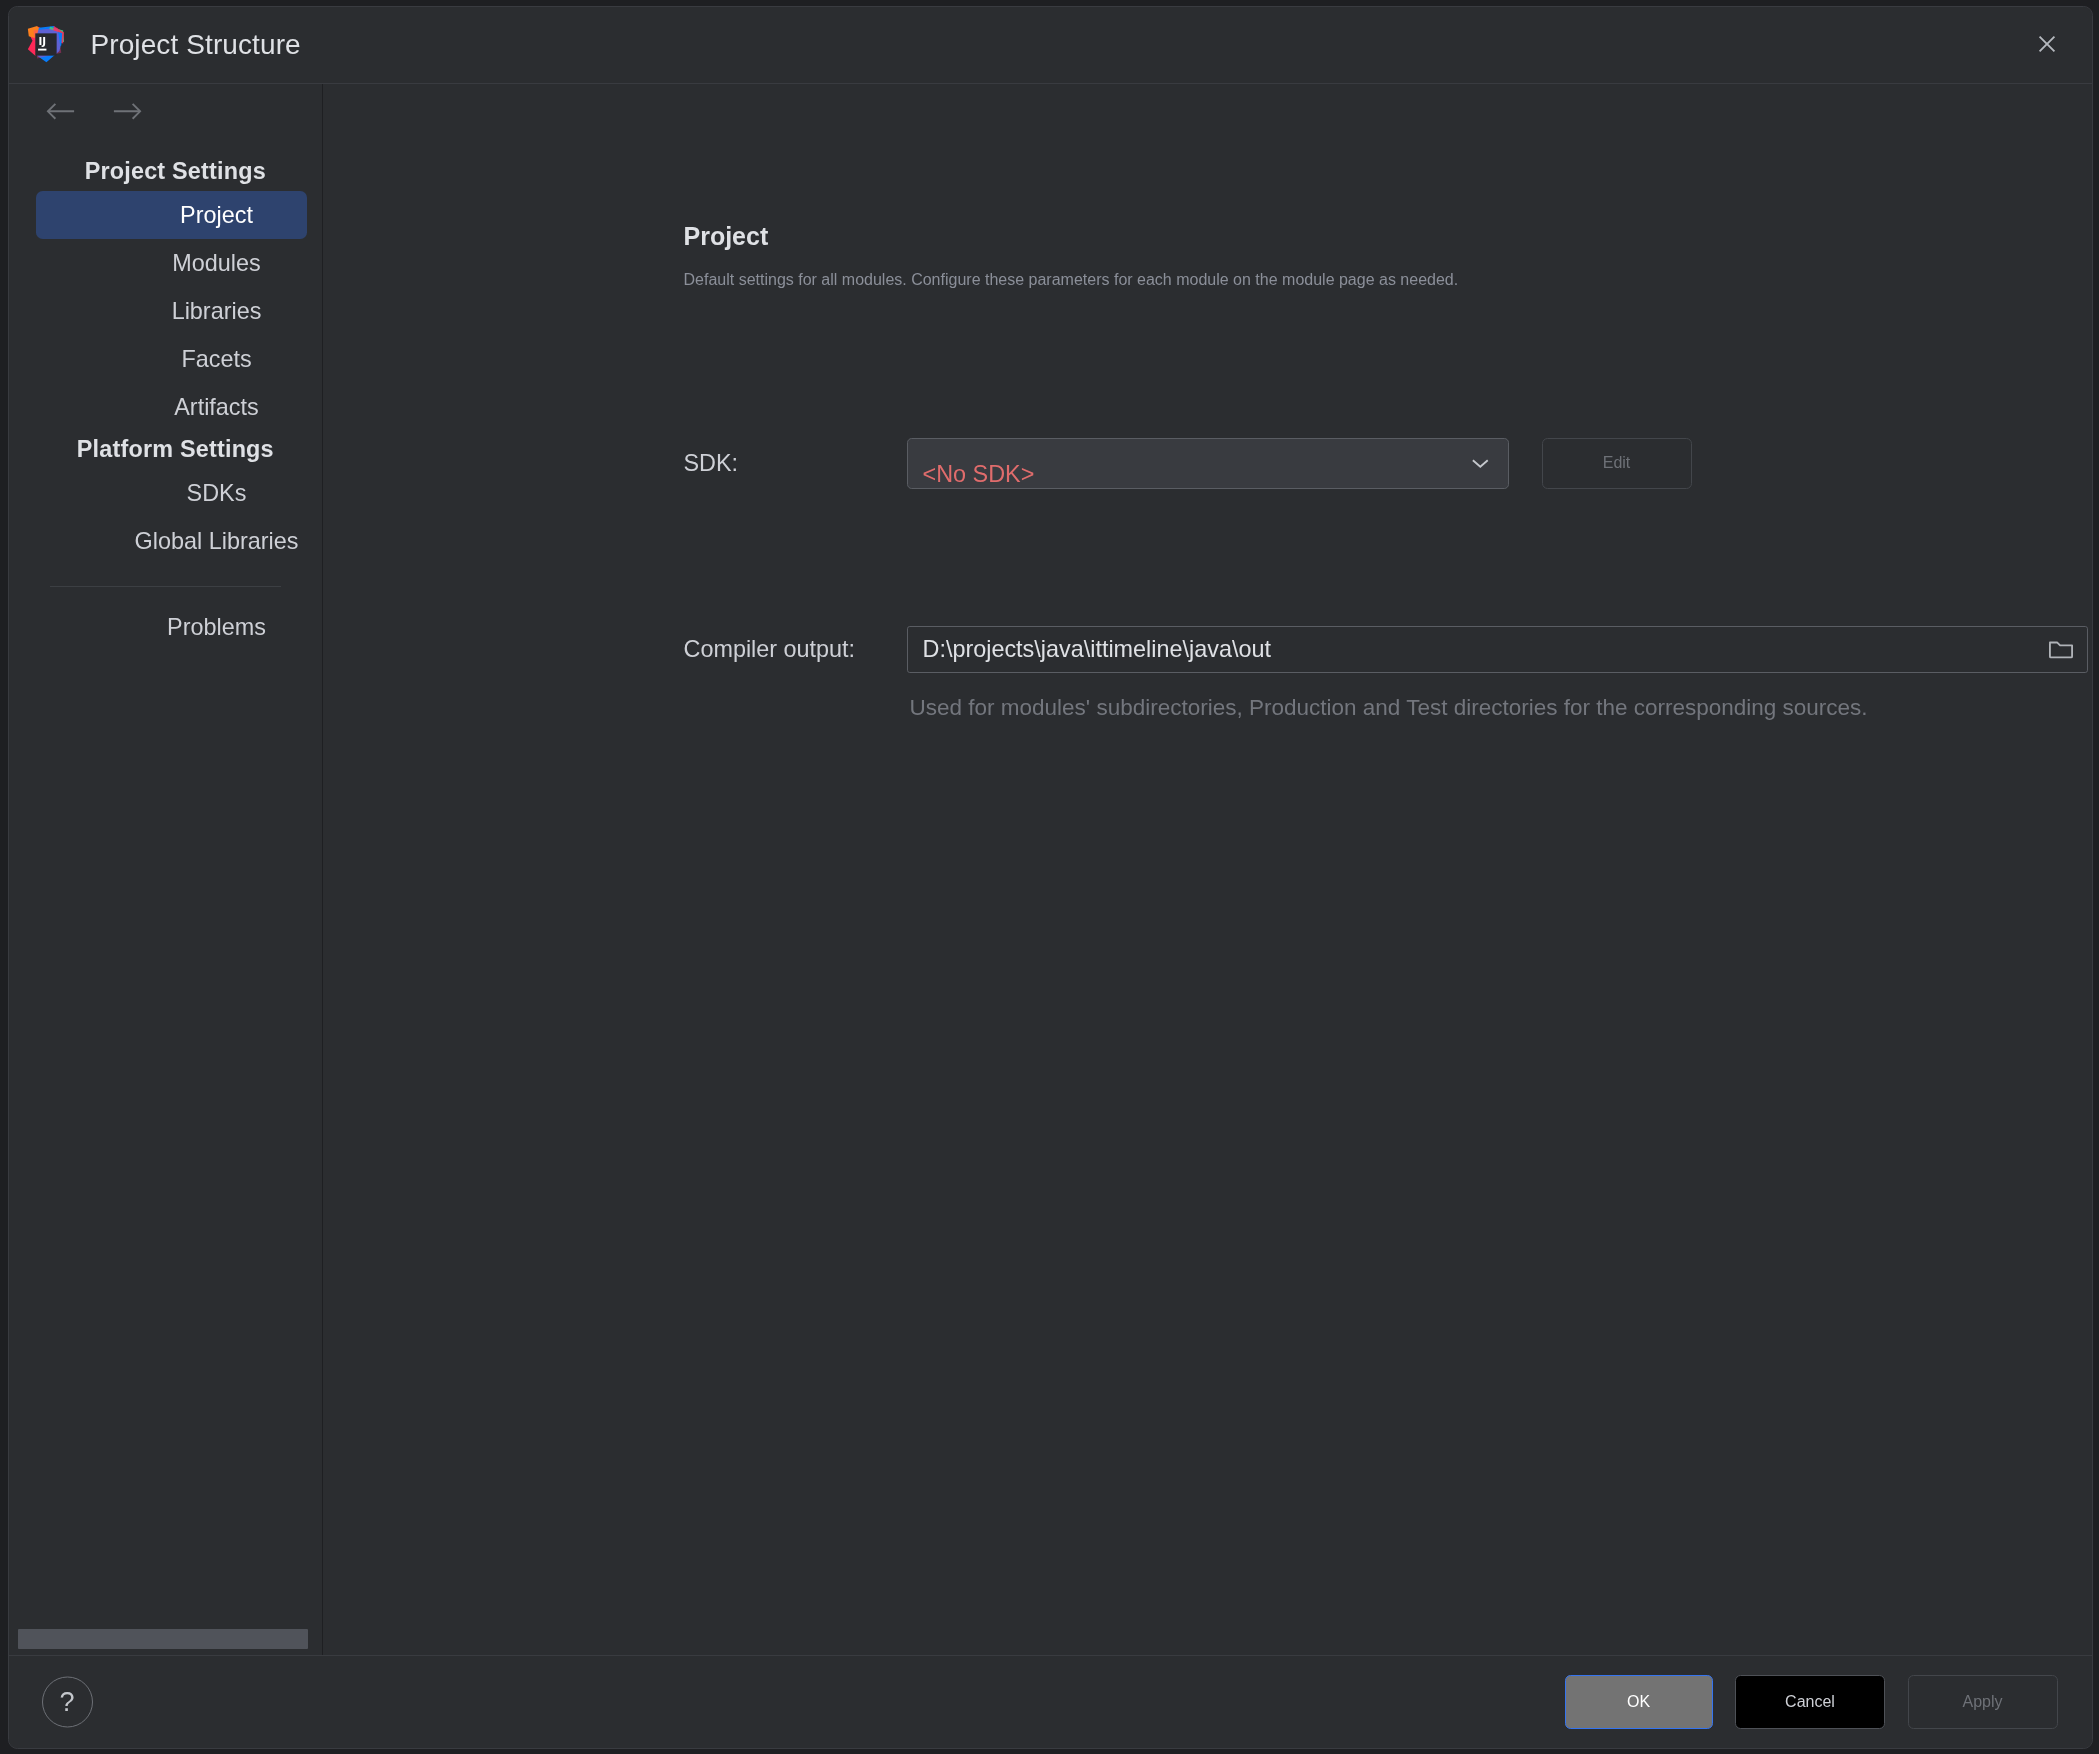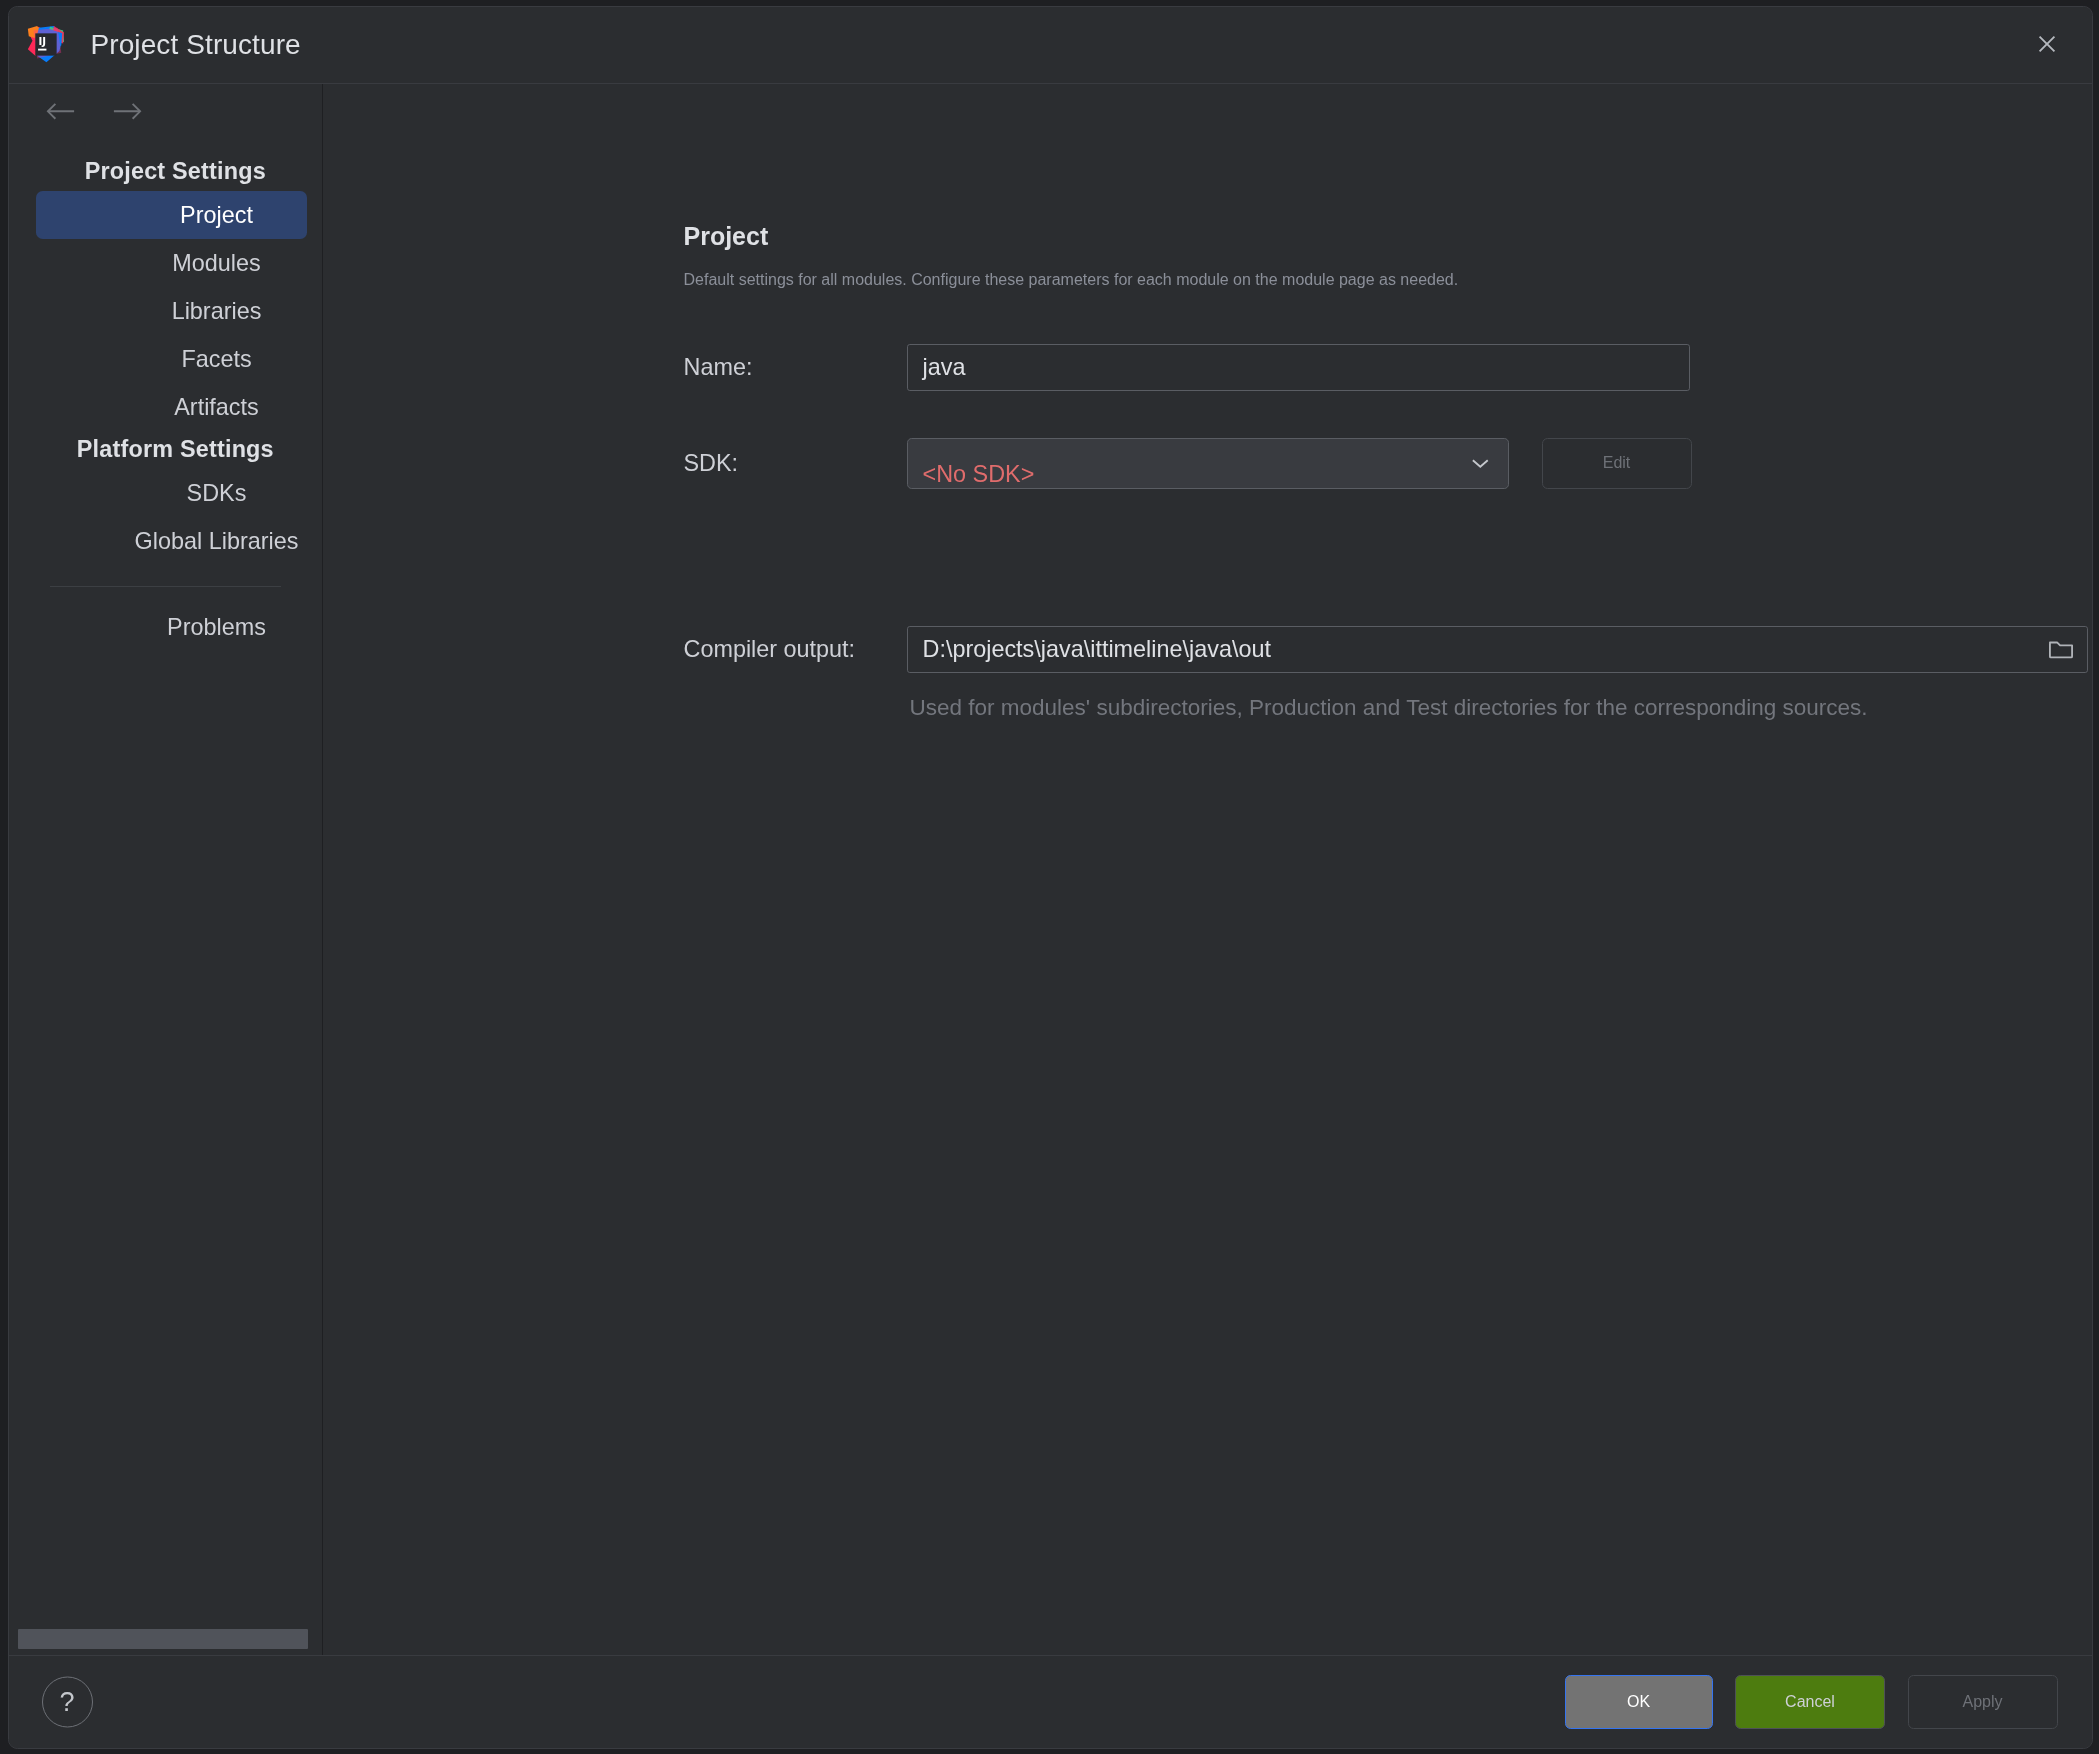--- a/index.html
+++ b/index.html
@@ -210,21 +210,21 @@
   .btn {
     box-sizing: border-box;
     border-radius: 5.6px;
     font-size: 16px;
     display: flex;
     align-items: center;
     justify-content: center;
     white-space: nowrap;
   }
   .btn-secondary {
-    background: #4d7c0f;
+    background: #000000;
     border: 0.9px solid #4e5157;
     color: #ced0d6;
   }
   .btn-disabled {
     background: #2b2d30;
     border: 0.9px solid #43464b;
     color: #6e7177;
   }
   .btn-primary {
     background: #737373;
@@ -359,24 +359,20 @@
       <div class="sb-scroll-track">
         <div class="sb-scroll-thumb"></div>
       </div>
     </div>
 
     <div class="content">
 
       <div class="page-title">Project</div>
       <div class="page-desc">Default settings for all modules. Configure these parameters for each module on the module page as needed.</div>
 
-      <div class="form-row" style="left:361px; top:260px;">
-        <div class="field-label" style="width:223px;">Name:</div>
-        <div class="text-input" style="width:783px; height:47px;" placeholder="">java</div>
-      </div>
 
       <div class="form-row" style="left:361px; top:354px;">
         <div class="field-label" style="width:223px;">SDK:</div>
         <div class="combo" style="width:602px; height:51px;">
           <span class="combo-value-error">&lt;No SDK&gt;</span>
           <span class="chev">
             <svg width="20.6" height="13" viewBox="0 0 22 14">
               <polyline points="3,4 11,11 19,4" fill="none" stroke="#c4c7cc" stroke-width="2"></polyline>
             </svg>
           </span>

